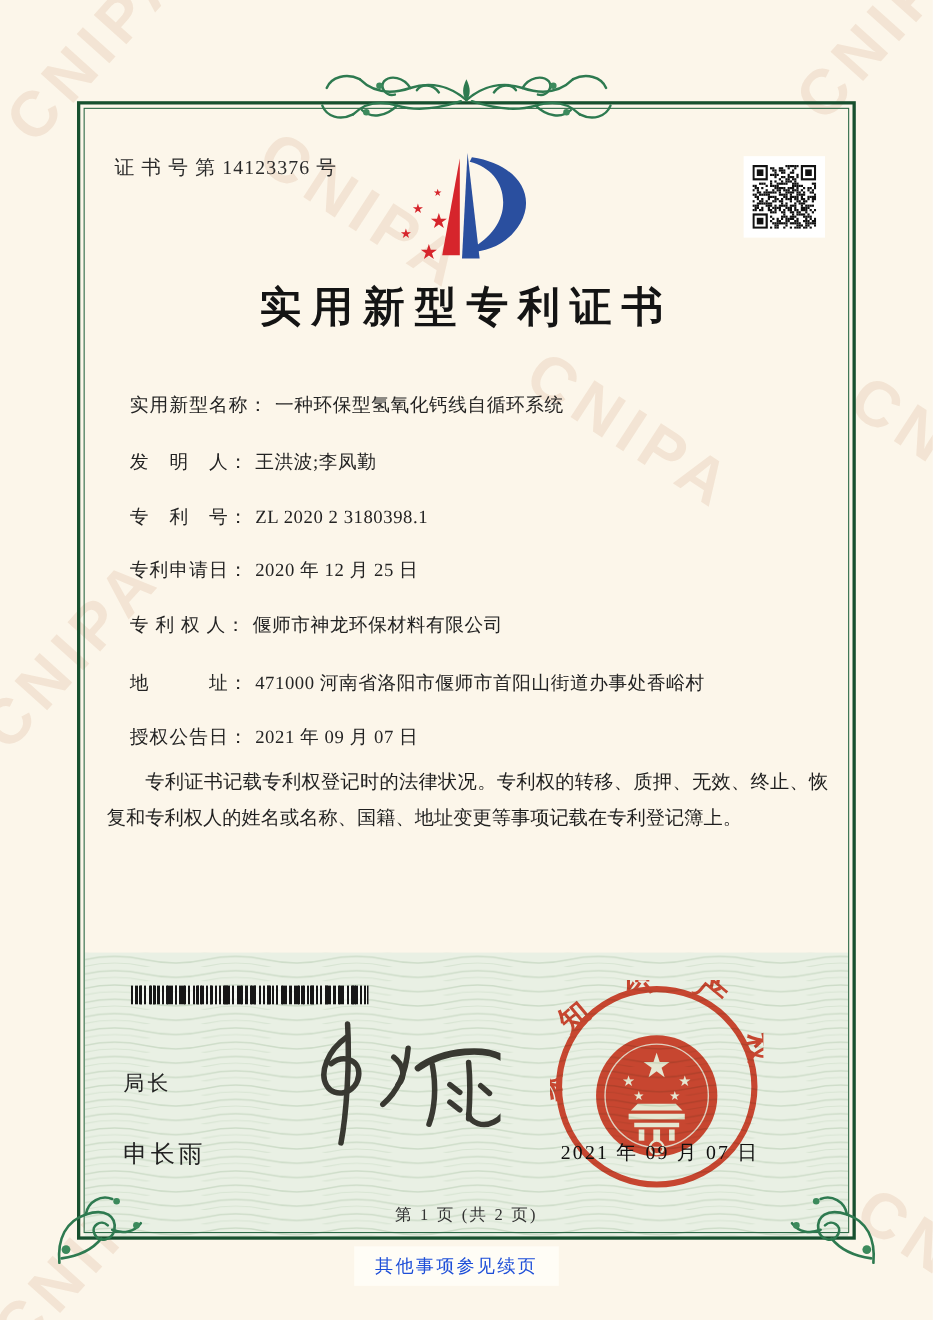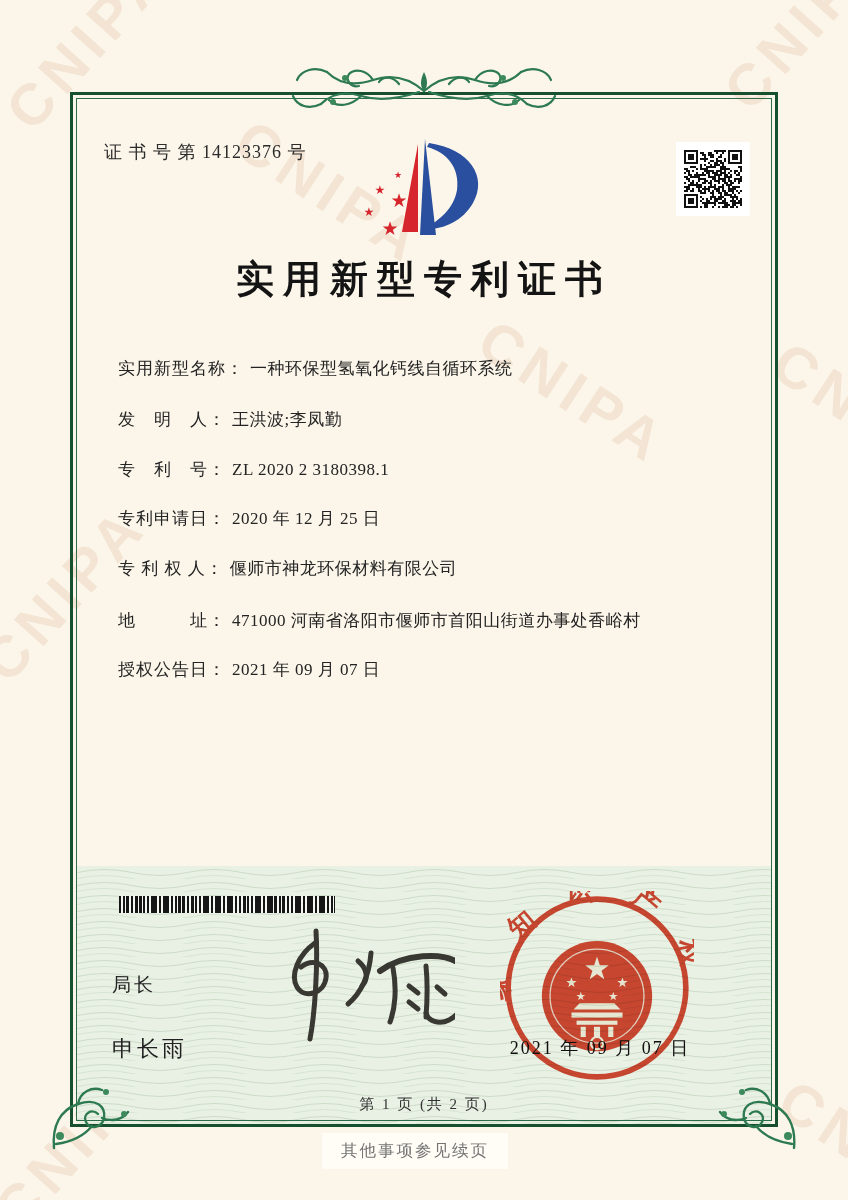--- a/index.html
+++ b/index.html
@@ -89,21 +89,21 @@
     text-align:center; font-size:18px; letter-spacing:2px; color:#101010;
     font-family:"Liberation Serif","DejaVu Serif",serif;
   }
   .page-info {
     position:absolute; left:70px; top:1095px; width:708px;
     text-align:center; font-size:15px; color:#333; letter-spacing:2px;
   }
   .note-box {
     position:absolute; left:322px; top:1133px; width:186px; height:36px;
     background:#fffdf6; text-align:center; line-height:36px;
-    font-size:16.5px; letter-spacing:2px; color:#737373;
+    font-size:16.5px; letter-spacing:2px; color:#1d4ed8;
   }
 </style>
 </head>
 <body>
 
 <div class="wm rotA" style="left:-18px; top:8px;">CNIPA</div>
 <div class="wm rotA" style="left:700px; top:-12px;">CNIPA</div>
 <div class="wm rotB" style="left:225px; top:158px;">CNIPA</div>
 <div class="wm rotB" style="left:468px; top:358px;">CNIPA</div>
 <div class="wm rotB" style="left:762px; top:380px;">CNIPA</div>
@@ -561,20 +561,21 @@
 <div class="row" style="top:609px;">
   <span class="lbl">地　　　址：</span><span class="val">471000 河南省洛阳市偃师市首阳山街道办事处香峪村</span>
 </div>
 <div class="row" style="top:658px;">
   <span>
     <span class="lbl">授权公告日：</span><span class="val">2021 年 09 月 07 日</span>
   </span>
 </div>
 
 <div class="bodytext">
+  <p>专利证书记载专利权登记时的法律状况。专利权的转移、质押、无效、终止、恢复和专利权人的姓名或名称、国籍、地址变更等事项记载在专利登记簿上。</p>
 </div>
 
 <div class="barcode"></div>
 
 <div class="signer-title">局长</div>
 <div class="signer-name">申长雨</div>
 
 <svg class="signature" viewBox="0 0 225 120">
   <g stroke="#26251f" stroke-width="5" fill="none" stroke-linecap="round" stroke-linejoin="round" opacity="0.9">
     <path d="M85,18 C68,30 60,50 67,62 C74,74 94,69 96,53 C98,39 83,33 71,42"></path>

